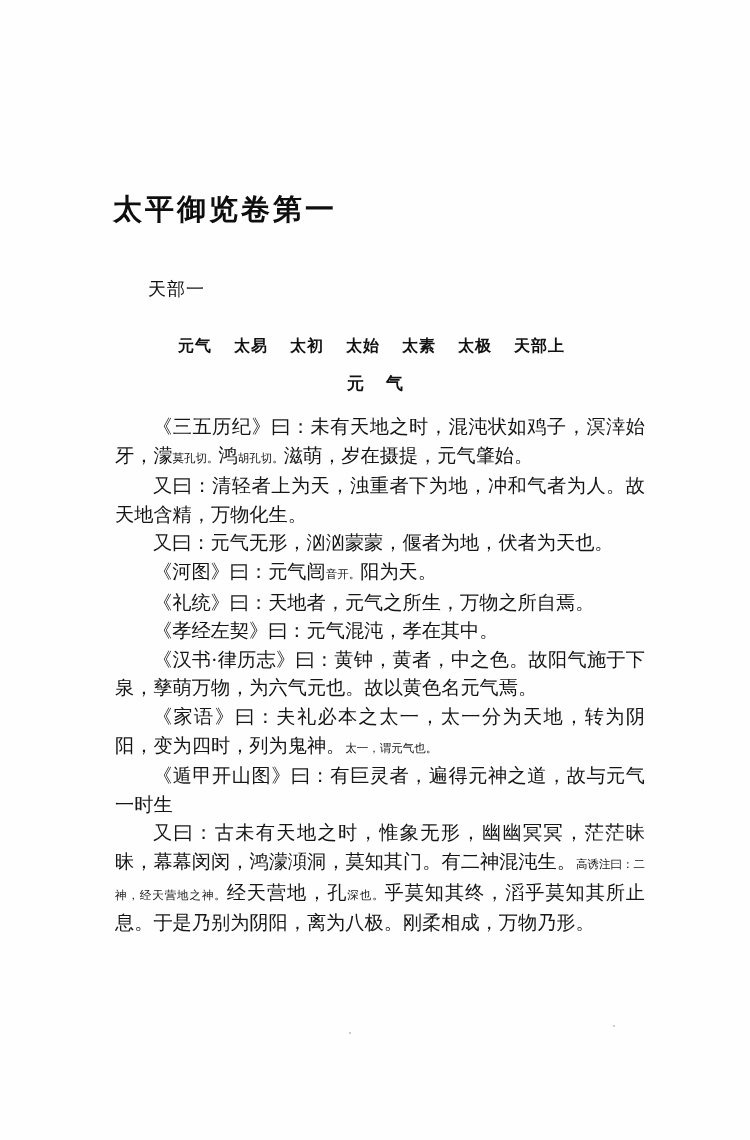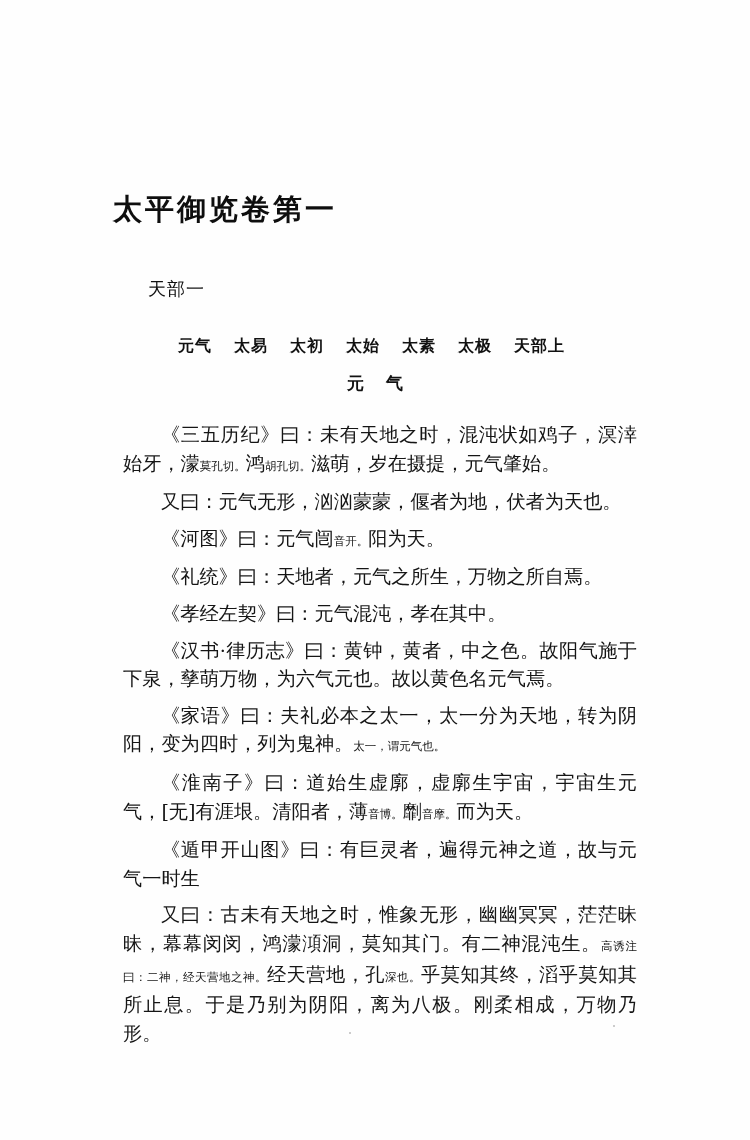--- a/index.html
+++ b/index.html
@@ -26,21 +26,21 @@
       position: absolute; left: 0; width: 750px; top: 372px; text-align: center;
       font-size: 17px; font-weight: bold; color: #111;
     }
     .sub-heading span { letter-spacing: 22px; margin-left: 22px; }
     .body-text {
       position: absolute; left: 115px; top: 413px; width: 530px;
       font-size: 19.2px; line-height: 28.6px; color: #151515;
       font-family: "DejaVu Serif", serif;
       text-align: justify;
     }
-    .para { margin: 8px; text-indent: 38px; }
+    .para { margin: 0; text-indent: 38px; }
     .note { font-size: 11.5px; }
     .specks { position: absolute; width: 2px; height: 2px; background: #bbbbbb; border-radius: 1px; }
   </style>
 </head>
 <body>
 
 <div class="page">
   <div class="vol-title">太平御览卷第一</div>
   <div class="section-title">天部一</div>
 
@@ -53,26 +53,26 @@
     <span>太极</span>
     <span>天部上</span>
   </div>
 
   <div class="sub-heading">
     <span>元气</span>
   </div>
 
   <div class="body-text" id="body-text">
       <p class="para"><span>《三五历纪》曰：未有天地之时，混沌状如鸡子，溟涬始牙，濛</span><span class="note">莫孔切。</span><span>鸿</span><span class="note">胡孔切。</span><span>滋萌，岁在摄提，元气肇始。</span></p>
+      <p class="para"><span>又曰：清轻者上为天，浊重者下为地，冲和气者为人。故天地含精，万物化生。</span></p>
       <p class="para"><span>又曰：元气无形，汹汹蒙蒙，偃者为地，伏者为天也。</span></p>
       <p class="para"><span>《河图》曰：元气闿</span><span class="note">音开。</span><span>阳为天。</span></p>
       <p class="para"><span>《礼统》曰：天地者，元气之所生，万物之所自焉。</span></p>
       <p class="para"><span>《孝经左契》曰：元气混沌，孝在其中。</span></p>
       <p class="para"><span>《汉书·律历志》曰：黄钟，黄者，中之色。故阳气施于下泉，孳萌万物，为六气元也。故以黄色名元气焉。</span></p>
       <p class="para"><span>《家语》曰：夫礼必本之太一，太一分为天地，转为阴阳，变为四时，列为鬼神。</span><span class="note">太一，谓元气也。</span></p>
-      <p class="para"><span>《淮南子》曰：道始生虚廓，虚廓生宇宙，宇宙生元气，[无]有涯垠。清阳者，薄</span><span class="note">音博。</span><span>劘</span><span class="note">音摩。</span><span>而为天。</span></p>
       <p class="para"><span>《遁甲开山图》曰：有巨灵者，遍得元神之道，故与元气一时生</span></p>
       <p class="para"><span>又曰：古未有天地之时，惟象无形，幽幽冥冥，茫茫昧昧，幕幕闵闵，鸿濛澒洞，莫知其门。有二神混沌生。</span><span class="note">高诱注曰：二神，经天营地之神。</span><span>经天营地，孔</span><span class="note">深也。</span><span>乎莫知其终，滔乎莫知其所止息。于是乃别为阴阳，离为八极。刚柔相成，万物乃形。</span></p>
     </div>
 
   <div class="specks" style="left:349px; top:1032px;"></div>
   <div class="specks" style="left:613px; top:1025px;"></div>
 </div>
 
 </body></html>

